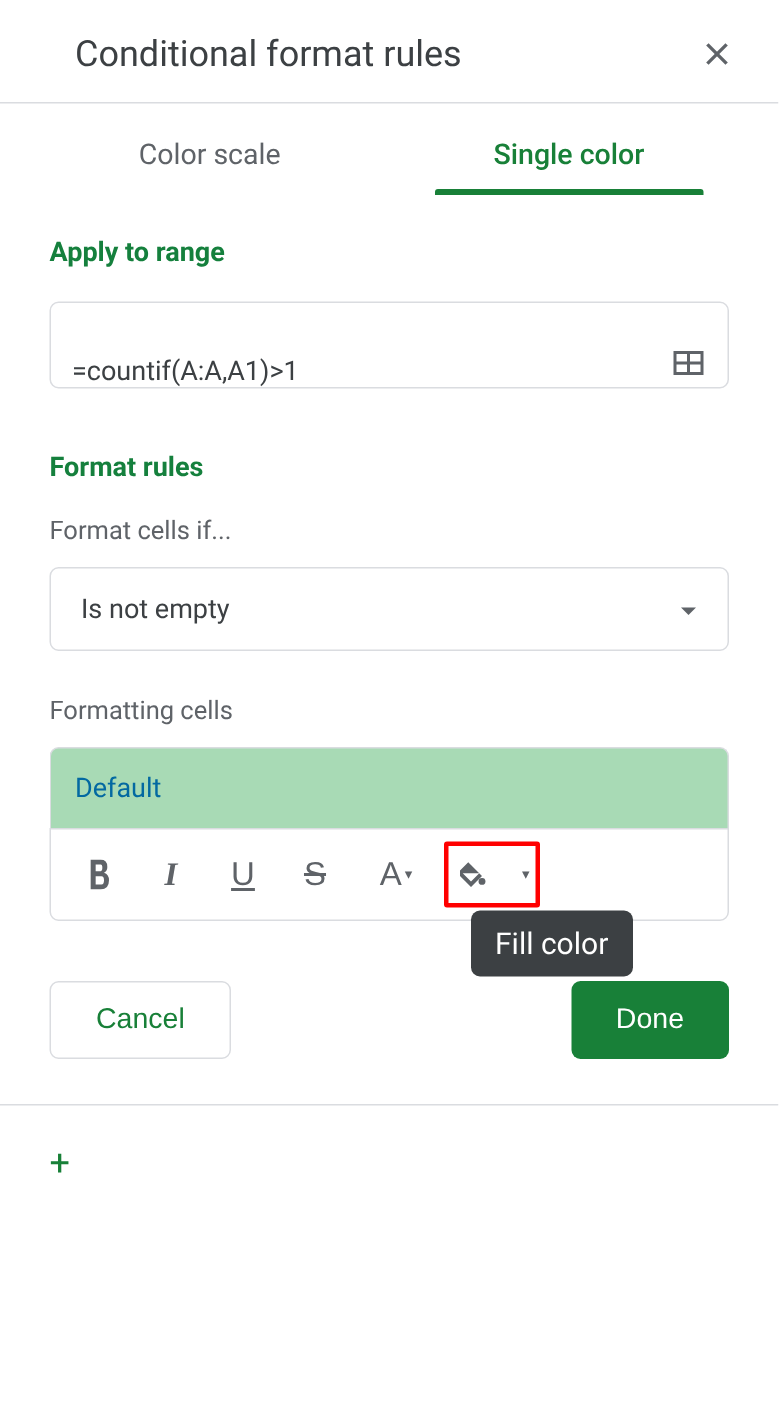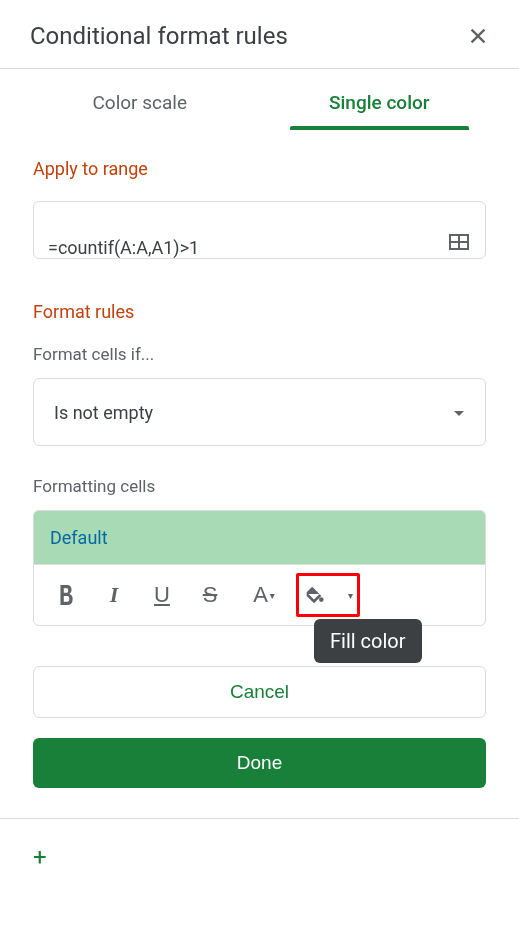--- a/index.html
+++ b/index.html
@@ -13,20 +13,21 @@
     .header {
       display: flex;
       align-items: center;
       justify-content: space-between;
       padding: 22px 30px 18px 30px;
     }
     .header-title {
       font-size: 24px;
       font-weight: 400;
       color: #3c4043;
+      margin-left: 20px;
     }
     .close-btn {
       cursor: pointer;
       color: #5f6368;
       display: flex;
       align-items: center;
       justify-content: center;
     }
     .separator {
       height: 1px;
@@ -57,22 +58,22 @@
       right: 30px;
       height: 4px;
       background: #188038;
       border-radius: 2px 2px 0 0;
     }
     .content {
       padding: 28px 33px 0 33px;
     }
     .section-title {
       font-size: 18px;
-      font-weight: 400;
-      color: #c2410c;
+      font-weight: 700;
+      color: #15803d;
       margin-bottom: 22px;
     }
     .range-input-wrapper {
       display: flex;
       align-items: flex-end;
       border: 1px solid #dadce0;
       border-radius: 6px;
       padding: 0 14px;
       height: 58px;
       margin-bottom: 42px;
@@ -94,21 +95,21 @@
       color: #5f6368;
       margin-bottom: 14px;
     }
     .select-wrapper {
       display: flex;
       align-items: center;
       justify-content: space-between;
       border: 1px solid #dadce0;
       border-radius: 6px;
       padding: 0 20px;
-      height: 68px;
+      height: 56px;
       margin-bottom: 30px;
       cursor: pointer;
     }
     .select-value {
       font-size: 18px;
       color: #3c4043;
     }
     .dropdown-arrow {
       color: #5f6368;
     }
@@ -162,21 +163,20 @@
       top: 54px;
       left: 280px;
       white-space: nowrap;
       z-index: 10;
     }
     .action-buttons {
       display: flex;
       justify-content: space-between;
       gap: 20px;
       padding: 40px 0 30px 0;
-      flex-direction: column;
     }
     .btn {
       padding: 14px 30px;
       font-size: 19px;
       font-weight: 500;
       border-radius: 6px;
       cursor: pointer;
       border: none;
     }
     .btn-cancel {

